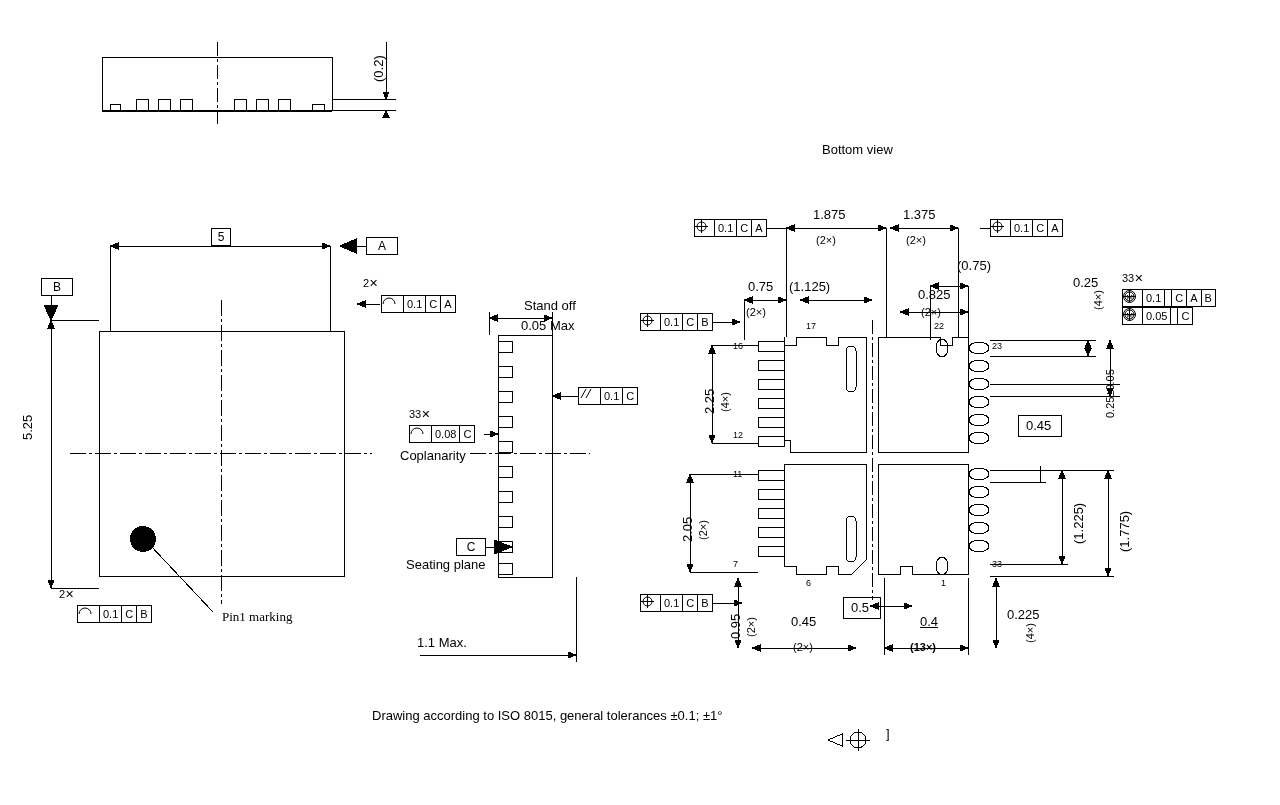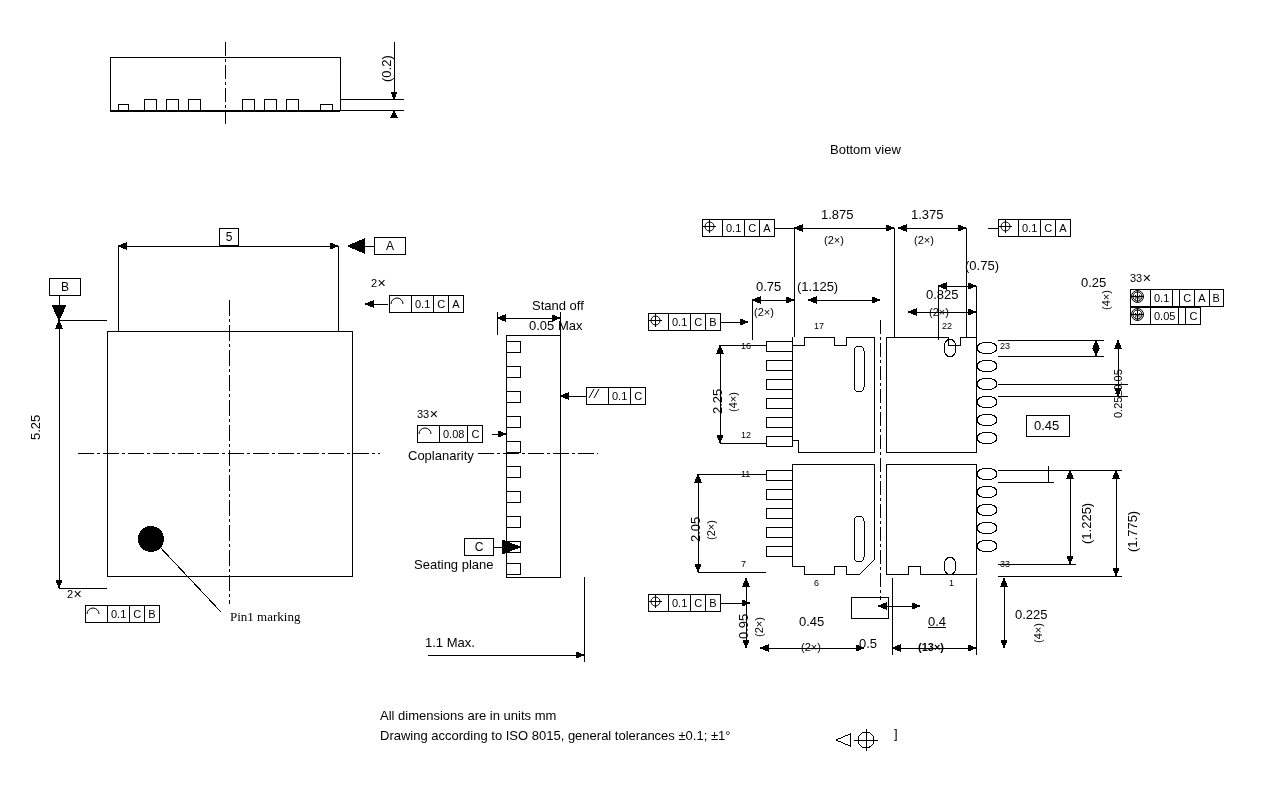--- a/index.html
+++ b/index.html
@@ -1,18 +1,18 @@
 <!DOCTYPE html>
 <html><head>
 <meta charset="utf-8">
 <style>
   html,body{margin:0;padding:0;background:#ffffff;}
   body{width:1280px;height:805px;position:relative;overflow:hidden;
        font-family:"Liberation Sans", sans-serif;color:#000;}
-  .stage{position:absolute;left:8px;top:0;width:1156px;height:805px;}
+  .stage{position:absolute;left:0;top:0;width:1156px;height:805px;}
   .lbl{position:absolute;font-size:13px;line-height:1.15;white-space:nowrap;}
   .lbl.sm{font-size:11px;}
   .lbl.xs{font-size:9px;}
   .lbl.rot{transform-origin:0 0;transform:rotate(-90deg);}
   .box{position:absolute;border:1px solid #000;box-sizing:border-box;}
   .fcf{position:absolute;border:1px solid #000;box-sizing:border-box;height:18px;
        display:flex;align-items:stretch;background:#fff;font-size:11px;}
   .fcf > div{display:flex;align-items:center;justify-content:center;padding:0 3px;
        border-right:1px solid #000;box-sizing:border-box;}
   .fcf > div:last-child{border-right:none;}
@@ -449,33 +449,32 @@
   <div class="lbl rot" style="left:1072px;top:544px;">(1.225)</div>
   <div class="lbl rot" style="left:1118px;top:552px;">(1.775)</div>
 
   <div class="lbl" style="left:791px;top:615px;">0.45</div>
   <div class="lbl sm" style="left:793px;top:641px;">(2×)</div>
   <div class="lbl" style="left:920px;top:615px;text-decoration:underline;">0.4</div>
   <div class="lbl sm" style="left:910px;top:641px;font-weight:bold;">(13×)</div>
   <div class="lbl" style="left:1007px;top:608px;">0.225</div>
   <div class="lbl sm rot" style="left:1024px;top:643px;">(4×)</div>
   <div class="box" style="left:843px;top:597px;width:38px;height:22px;">
-    <div class="lbl" style="left:7px;top:3px;margin-top:36px;">0.5</div>
+    <div class="lbl" style="left:7px;top:3px;">0.5</div>
   </div>
 
   <div class="lbl xs" style="left:806px;top:321px;">17</div>
   <div class="lbl xs" style="left:934px;top:321px;">22</div>
   <div class="lbl xs" style="left:733px;top:341px;">16</div>
   <div class="lbl xs" style="left:992px;top:341px;">23</div>
   <div class="lbl xs" style="left:733px;top:430px;">12</div>
   <div class="lbl xs" style="left:733px;top:469px;">11</div>
   <div class="lbl xs" style="left:733px;top:559px;">7</div>
   <div class="lbl xs" style="left:806px;top:578px;">6</div>
   <div class="lbl xs" style="left:941px;top:578px;">1</div>
   <div class="lbl xs" style="left:992px;top:559px;">33</div>
 
   <div class="notes" style="left:372px;top:706px;">
-    <div>All dimensions are in units mm</div>
     <div>Drawing according to ISO 8015, general tolerances ±0.1; ±1°</div>
   </div>
   <div class="lbl" style="left:886px;top:727px;">]</div>
 
 </div>
 
 </body></html>

